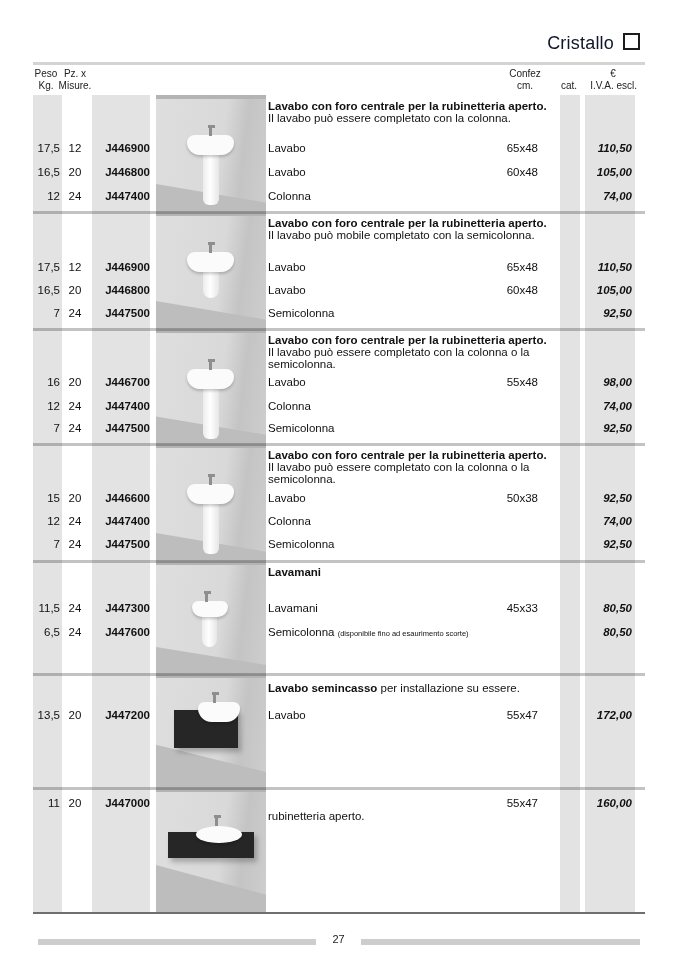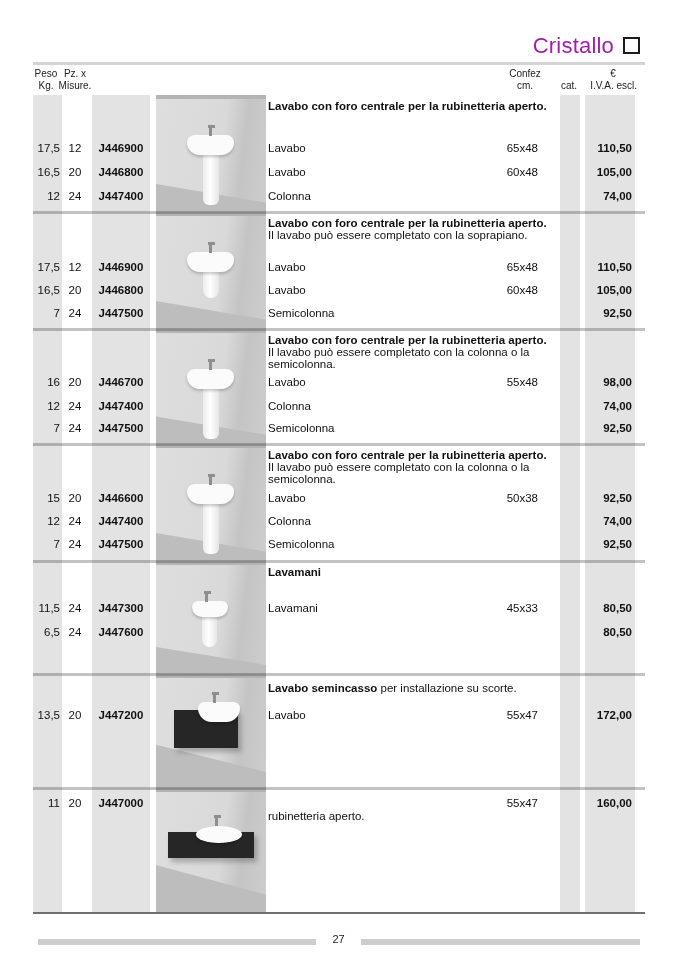--- a/index.html
+++ b/index.html
@@ -1,19 +1,19 @@
 <!DOCTYPE html>
 <html><head>
 <meta charset="utf-8">
 <style>
   html,body{margin:0;padding:0;background:#fff;}
   .page{position:relative;width:678px;height:959px;background:#fff;overflow:hidden;
         font-family:"Liberation Sans","DejaVu Sans",sans-serif;color:#111;}
   
-  .brand{position:absolute;top:33px;right:38px;font-size:22px;letter-spacing:.2px;color:#a21caf;white-space:nowrap;}
+  .brand{position:absolute;top:33px;right:38px;font-size:18px;letter-spacing:.2px;color:#0f172a;white-space:nowrap;}
   .brand .sq{display:inline-block;width:13px;height:13px;border:2.5px solid #1c1c1c;margin-left:9px;vertical-align:-1px;}
   .hrule{position:absolute;left:33px;top:62px;width:612px;height:3px;background:#d4d4d4;}
   .colhead{position:absolute;font-size:10px;line-height:11.5px;color:#222;text-align:center;top:68px;}
   .ch-peso{left:20px;width:52px;}
   .ch-pz{left:48px;width:54px;text-align:center;}
   .ch-cod{left:94px;width:54px;margin-top:32px;}
   .ch-mis{left:494px;width:62px;}
   .ch-cat{left:552px;width:34px;top:79.5px;}
   .ch-eur{left:575px;width:62px;text-align:right;}
   .ch-eur .l1{display:block;text-align:center;padding-left:14px;}
@@ -55,24 +55,24 @@
   .v-top .basin{left:40px;top:38px;width:46px;height:17px;border-radius:50%;}
   .v-top .faucet{left:59px;top:28px;}
   
   .title,.sub{position:absolute;left:268px;width:266px;font-size:11.5px;line-height:12px;white-space:nowrap;}
   .title{font-weight:bold;}
   .title .rest{font-weight:normal;}
   .row{position:absolute;left:0;width:678px;height:14px;}
   .c{position:absolute;top:0;font-size:11.5px;line-height:14px;white-space:nowrap;}
   .c.peso{left:16px;width:44px;text-align:right;}
   .c.pz{left:60px;width:30px;text-align:center;}
-  .c.cod{left:92px;width:58px;text-align:center;font-weight:bold;}
+  .c.cod{left:92px;width:58px;text-align:right;font-weight:bold;}
   .c.desc{left:268px;width:255px;}
   .c.mis{left:466px;width:72px;text-align:right;}
-  .c.prz{left:563px;width:69px;text-align:right;font-weight:bold;}
+  .c.prz{left:563px;width:69px;text-align:right;font-weight:bold;font-style:italic;}
   .c .b{font-weight:bold;}
   .note{font-size:7.5px;}
   
   .fbar{position:absolute;top:939px;height:6px;background:#cdcdcd;}
   .fbar.left{left:38px;width:278px;}
   .fbar.right{left:361px;width:279px;}
   .pageno{position:absolute;top:933px;left:316px;width:45px;text-align:center;font-size:11px;color:#222;}
 </style>
 </head>
 <body>
@@ -97,20 +97,21 @@
 
     <div class="section" style="top:0;height:117px">
       <div class="photo v-col">
         <div class="topbar"></div>
         <div class="floor"></div>
         <div class="pedestal"></div>
         <div class="basin"></div>
         <div class="faucet"></div>
       </div>
       <div class="title" style="top:5px"><span>Lavabo con foro centrale per la rubinetteria aperto.</span></div>
+      <div class="sub" style="top:17px"><span>Il lavabo può essere completato con la colonna.</span></div>
       <div class="row" style="top:46px">
         <div class="c peso">17,5</div>
         <div class="c pz">12</div>
         <div class="c cod">J446900</div>
         <div class="c desc">Lavabo</div>
         <div class="c mis">65x48</div>
         <div class="c prz">110,50</div>
       </div>
       <div class="row" style="top:70px">
         <div class="c peso">16,5</div>
@@ -131,21 +132,21 @@
 
     <div class="section" style="top:117px;height:117px">
       <div class="photo v-semi">
         <div class="topbar"></div>
         <div class="floor"></div>
         <div class="pedestal"></div>
         <div class="basin"></div>
         <div class="faucet"></div>
       </div>
       <div class="title" style="top:5px"><span>Lavabo con foro centrale per la rubinetteria aperto.</span></div>
-      <div class="sub" style="top:17px"><span>Il lavabo può essere completato con la soprapiano.</span></div>
+      <div class="sub" style="top:17px"><span>Il lavabo può mobile completato con la semicolonna.</span></div>
       <div class="row" style="top:48px">
         <div class="c peso">17,5</div>
         <div class="c pz">12</div>
         <div class="c cod">J446900</div>
         <div class="c desc">Lavabo</div>
         <div class="c mis">65x48</div>
         <div class="c prz">110,50</div>
       </div>
       <div class="row" style="top:71px">
         <div class="c peso">16,5</div>
@@ -248,33 +249,34 @@
         <div class="c pz">24</div>
         <div class="c cod">J447300</div>
         <div class="c desc">Lavamani</div>
         <div class="c mis">45x33</div>
         <div class="c prz">80,50</div>
       </div>
       <div class="row" style="top:64px">
         <div class="c peso">6,5</div>
         <div class="c pz">24</div>
         <div class="c cod">J447600</div>
+        <div class="c desc"><span>Semicolonna</span> <span class="note">(disponibile fino ad esaurimento scorte)</span></div>
         <div class="c prz">80,50</div>
       </div>
     </div>
 
     <div class="section" style="top:579px;height:114px">
       <div class="photo deep v-inc">
         <div class="topbar"></div>
         <div class="floor"></div>
         <div class="cabinet"></div>
         <div class="basin"></div>
         <div class="faucet"></div>
       </div>
-      <div class="title" style="top:8px"><span>Lavabo semincasso</span> <span class="rest">per installazione su scorte.</span></div>
+      <div class="title" style="top:8px"><span>Lavabo semincasso</span> <span class="rest">per installazione su essere.</span></div>
       <div class="row" style="top:34px">
         <div class="c peso">13,5</div>
         <div class="c pz">20</div>
         <div class="c cod">J447200</div>
         <div class="c desc">Lavabo</div>
         <div class="c mis">55x47</div>
         <div class="c prz">172,00</div>
       </div>
     </div>
 

